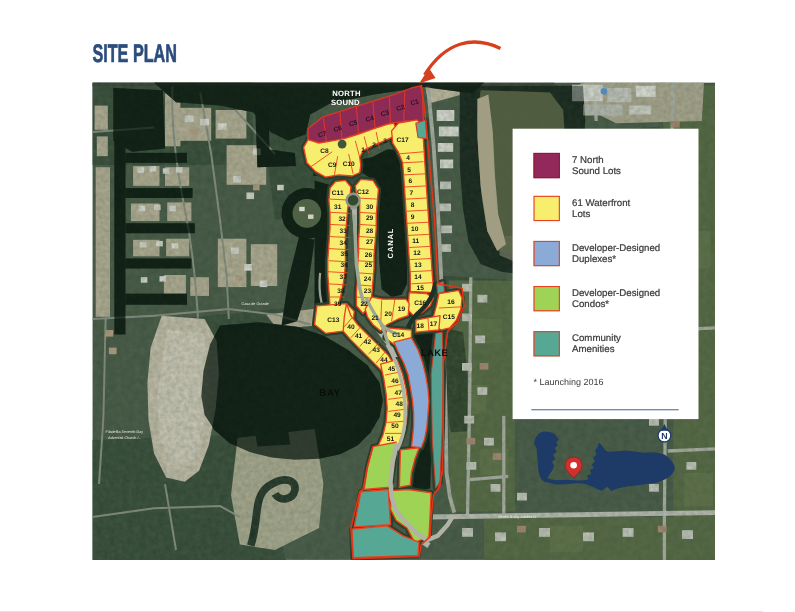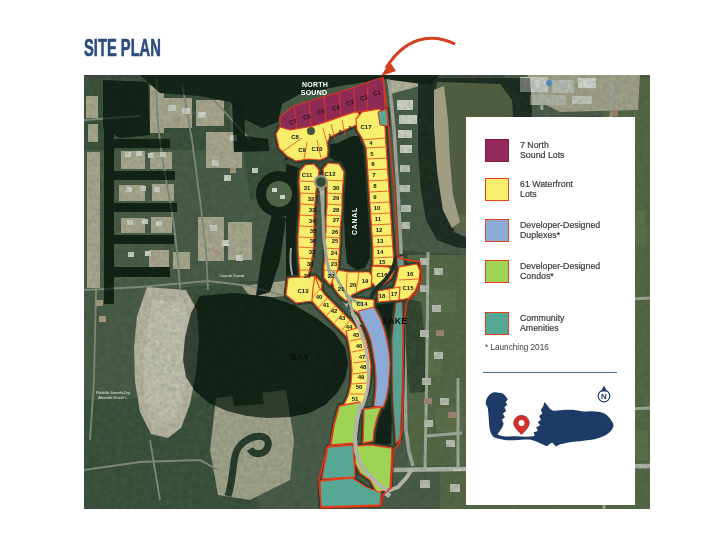--- a/index.html
+++ b/index.html
@@ -1,18 +1,18 @@
 <!DOCTYPE html>
 <html><head>
 <meta charset="utf-8">
 <style>
   html,body{margin:0;padding:0;background:#fff;width:723px;height:556px;overflow:hidden;}
   body{font-family:"Liberation Sans",sans-serif;position:relative;}
   #title{position:absolute;left:84px;top:35px;color:#2b4c7c;font-weight:bold;font-size:23px;letter-spacing:0px;transform:scaleX(0.64);transform-origin:left top;white-space:nowrap;-webkit-text-stroke:0.6px #2b4c7c;}
-  #legend{position:absolute;left:466px;top:117px;width:169px;height:388px;background:#fff;}
+  #legend{position:absolute;left:466px;top:117px;width:169px;height:264px;background:#fff;}
   .lgrow{position:absolute;left:19px;display:flex;}
   .sw{width:24px;height:23px;flex:none;box-sizing:border-box;}
   .lgtxt{margin-left:11px;font-size:8.8px;line-height:10.4px;color:#3b3b3b;padding-top:1px;-webkit-text-stroke:0.2px #3b3b3b;}
   text{font-family:"Liberation Sans",sans-serif;}
   .lot{font-size:6px;font-weight:bold;fill:#161616;text-anchor:middle;}
   .mlot{font-size:6px;font-weight:bold;fill:#2a1020;text-anchor:middle;}
   .wlab{font-weight:bold;fill:#ffffff;text-anchor:middle;}
   .blab{font-weight:bold;fill:#0c0c0c;text-anchor:middle;}
   .tiny{font-size:3.4px;fill:#e8e8e2;text-anchor:middle;}
 </style>
@@ -609,21 +609,21 @@
   <div class="lgrow" style="top:102px;">
       <div class="sw" style="background:#8caad6;border:1.5px solid #e8411f;"></div>
       <div class="lgtxt">Developer-Designed<br>Duplexes*</div>
     </div>
 
   <div class="lgrow" style="top:143px;">
       <div class="sw" style="background:#9ed356;border:1.5px solid #e8411f;"></div>
       <div class="lgtxt">Developer-Designed<br>Condos*</div>
     </div>
 
-  <div class="lgrow" style="top:195px;">
+  <div class="lgrow" style="top:184px;">
       <div class="sw" style="background:#57a795;border:1.5px solid #e8411f;"></div>
       <div class="lgtxt">Community<br>Amenities</div>
     </div>
 
   <div style="position:absolute;left:19px;top:226px;font-size:8.2px;color:#3d3d3d;">* Launching 2016</div>
 
   <div style="position:absolute;left:17px;top:255px;width:134px;height:1px;background:#4f7296;"></div>
 
   <svg width="169" height="85" viewBox="0 0 169 85" style="position:absolute;left:0;top:265px;" xmlns="http://www.w3.org/2000/svg">
 

